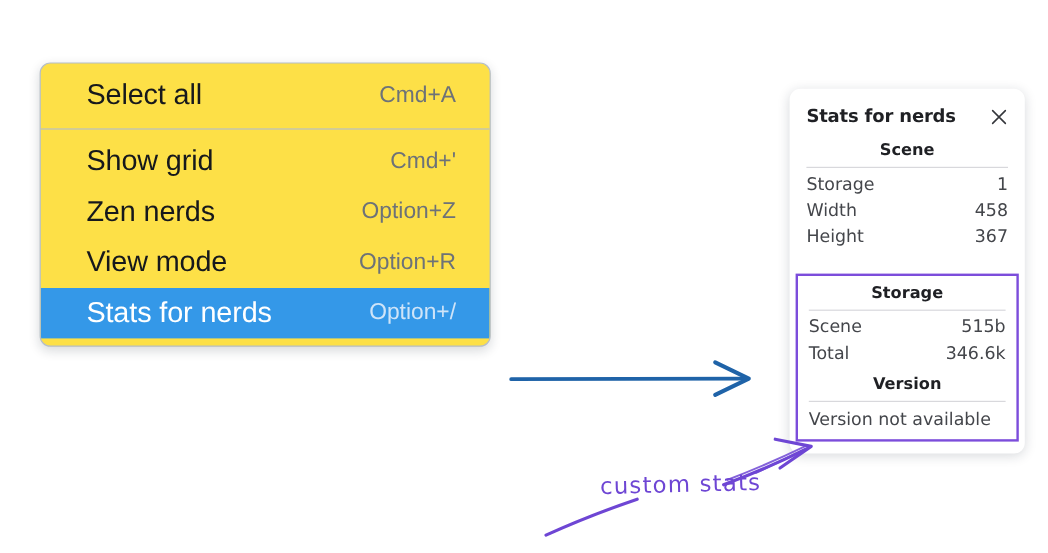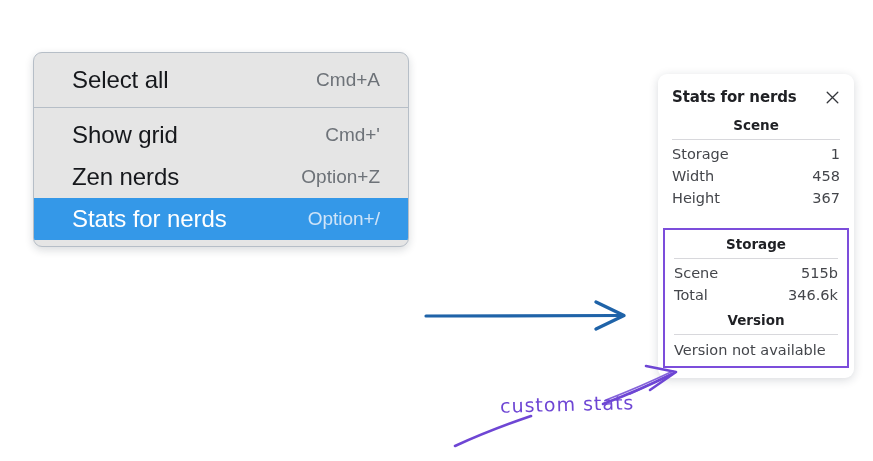--- a/index.html
+++ b/index.html
@@ -15,21 +15,21 @@
     font-family: "Liberation Sans", sans-serif;
     -webkit-font-smoothing: antialiased;
   }
 
   
   #context-menu {
     position: absolute;
     left: 33px;
     top: 52px;
     width: 374px;
-    background: #e5e5e5;
+    background: #fde047;
     border: 1px solid #b6bec7;
     border-radius: 9px;
     box-shadow: 0 3px 9px rgba(20,30,45,0.16);
     overflow: hidden;
   }
   .menu-group { padding: 6px 0; }
   .menu-sep {
     height: 1px;
     background: #b6bec7;
     margin: 0;
@@ -176,20 +176,24 @@
   <div class="menu-sep"></div>
 
   <div class="menu-group">
     <div class="menu-item">
       <span class="menu-label">Show grid</span>
       <span class="menu-shortcut">Cmd+'</span>
     </div>
     <div class="menu-item">
       <span class="menu-label">Zen nerds</span>
       <span class="menu-shortcut">Option+Z</span>
+    </div>
+    <div class="menu-item">
+      <span class="menu-label">View mode</span>
+      <span class="menu-shortcut">Option+R</span>
     </div>
     <div class="menu-item is-selected">
       <span class="menu-label">Stats for nerds</span>
       <span class="menu-shortcut">Option+/</span>
     </div>
   </div>
 
 </div>
 
 <svg id="flow-arrow" viewBox="0 0 208 40" xmlns="http://www.w3.org/2000/svg">

